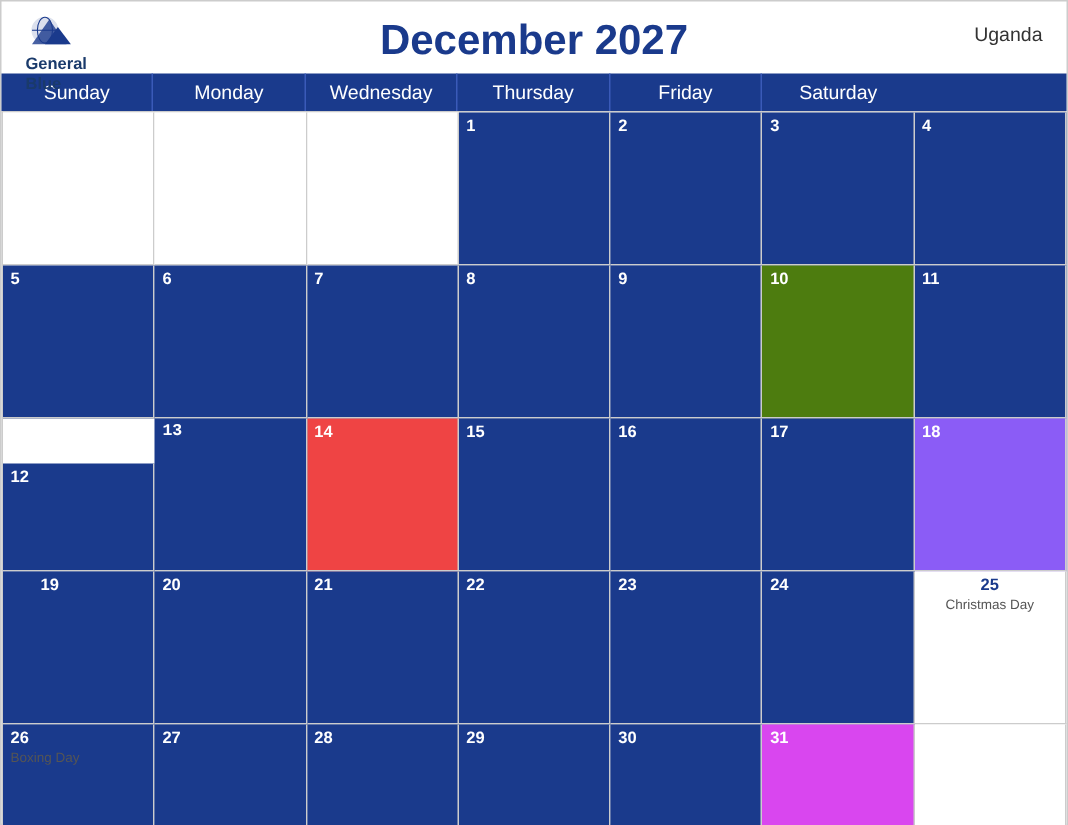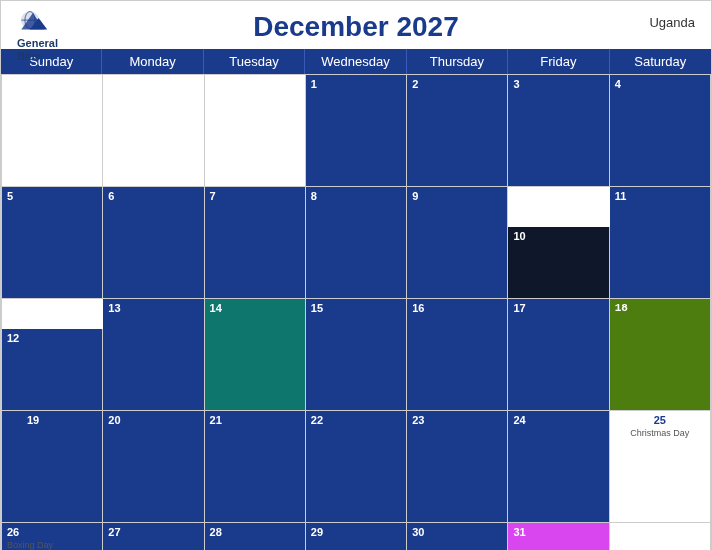--- a/index.html
+++ b/index.html
@@ -119,21 +119,20 @@
       <span class="logo-text">General</span>
       <span class="logo-text">Blue</span>
     </div>
     <h1 class="month-title">December 2027</h1>
     <span class="country-label">Uganda</span>
   </div>
 
   <div class="days-header">
     <div class="day-header">Sunday</div>
     <div class="day-header">Monday</div>
-    <div class="day-header">Tuesday</div>
     <div class="day-header">Wednesday</div>
     <div class="day-header">Thursday</div>
     <div class="day-header">Friday</div>
     <div class="day-header">Saturday</div>
   </div>
 
   <div class="calendar-grid" id="calendar-grid">
   <div class="day-cell" style="background: rgb(255, 255, 255);"></div>
       <div class="day-cell" style="background: rgb(255, 255, 255);"></div>
       <div class="day-cell" style="background: rgb(255, 255, 255);"></div>
@@ -157,45 +156,45 @@
       </div>
       <div class="day-cell" style="background: rgb(26, 58, 140);">
         <span class="day-num" style="color: rgb(255, 255, 255);">7</span>
       </div>
       <div class="day-cell" style="background: rgb(26, 58, 140);">
         <span class="day-num" style="color: rgb(255, 255, 255);">8</span>
       </div>
       <div class="day-cell" style="background: rgb(26, 58, 140);">
         <span class="day-num" style="color: rgb(255, 255, 255);">9</span>
       </div>
-      <div class="day-cell" style="background: #0f172a; margin-top: 40px;">
+      <div class="day-cell" style="background: #4d7c0f;">
         <span class="day-num" style="color: rgb(255, 255, 255);">10</span>
       </div>
       <div class="day-cell" style="background: rgb(26, 58, 140);">
         <span class="day-num" style="color: rgb(255, 255, 255);">11</span>
       </div>
       <div class="day-cell" style="background: rgb(26, 58, 140); margin-top: 30px;">
         <span class="day-num" style="color: rgb(255, 255, 255);">12</span>
       </div>
-      <div class="day-cell" style="background: rgb(26, 58, 140);">
+      <div class="day-cell" style="background: rgb(26, 58, 140); font-family: Liberation Mono, monospace;">
         <span class="day-num" style="color: rgb(255, 255, 255);">13</span>
       </div>
-      <div class="day-cell" style="background: #0f766e;">
+      <div class="day-cell" style="background: #ef4444;">
         <span class="day-num" style="color: rgb(255, 255, 255);">14</span>
       </div>
       <div class="day-cell" style="background: rgb(26, 58, 140);">
         <span class="day-num" style="color: rgb(255, 255, 255);">15</span>
       </div>
       <div class="day-cell" style="background: rgb(26, 58, 140);">
         <span class="day-num" style="color: rgb(255, 255, 255);">16</span>
       </div>
       <div class="day-cell" style="background: rgb(26, 58, 140);">
         <span class="day-num" style="color: rgb(255, 255, 255);">17</span>
       </div>
-      <div class="day-cell" style="background: #4d7c0f; font-family: Liberation Mono, monospace;">
+      <div class="day-cell" style="background: #8b5cf6;">
         <span class="day-num" style="color: rgb(255, 255, 255);">18</span>
       </div>
       <div class="day-cell" style="background: rgb(26, 58, 140);">
         <span class="day-num" style="color: rgb(255, 255, 255); margin-left: 20px;">19</span>
       </div>
       <div class="day-cell" style="background: rgb(26, 58, 140);">
         <span class="day-num" style="color: rgb(255, 255, 255);">20</span>
       </div>
       <div class="day-cell" style="background: rgb(26, 58, 140);">
         <span class="day-num" style="color: rgb(255, 255, 255);">21</span>

